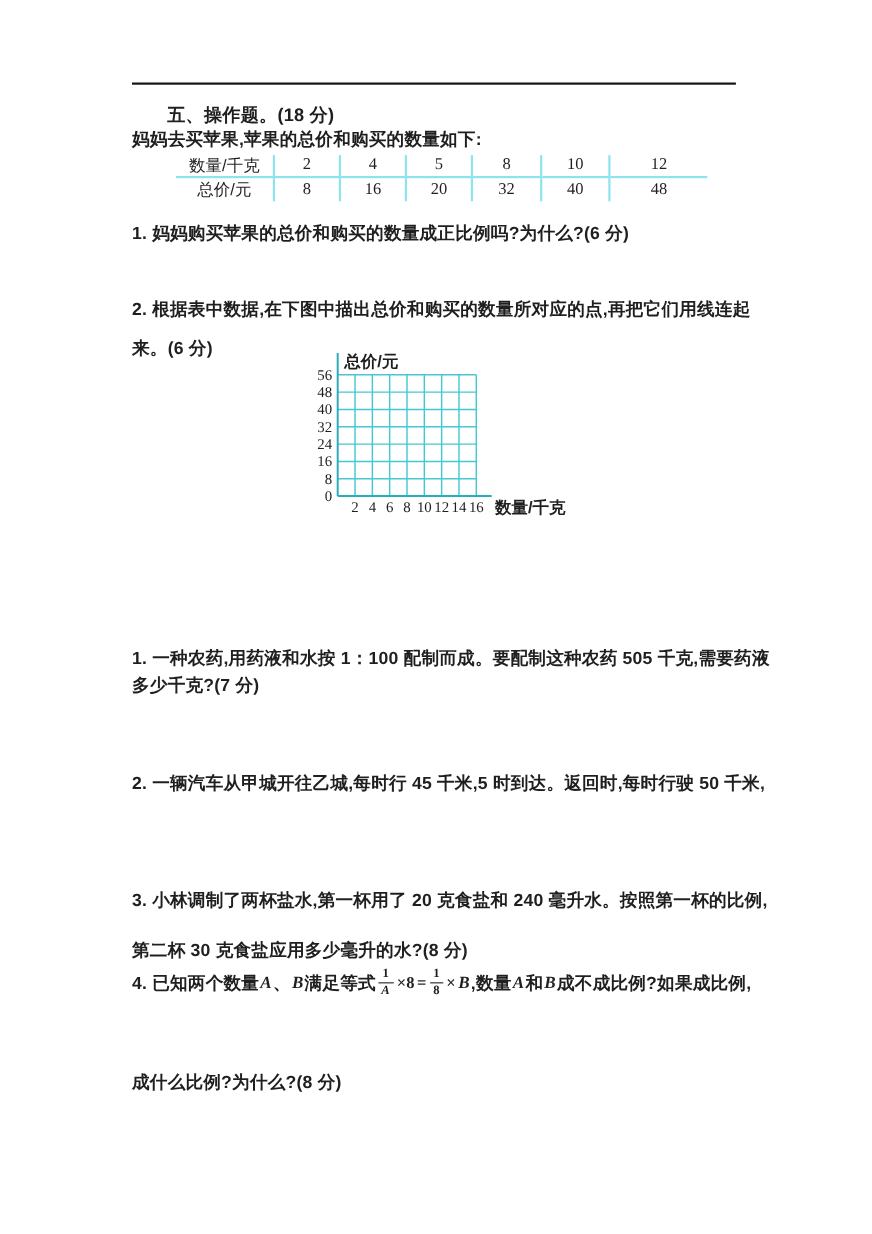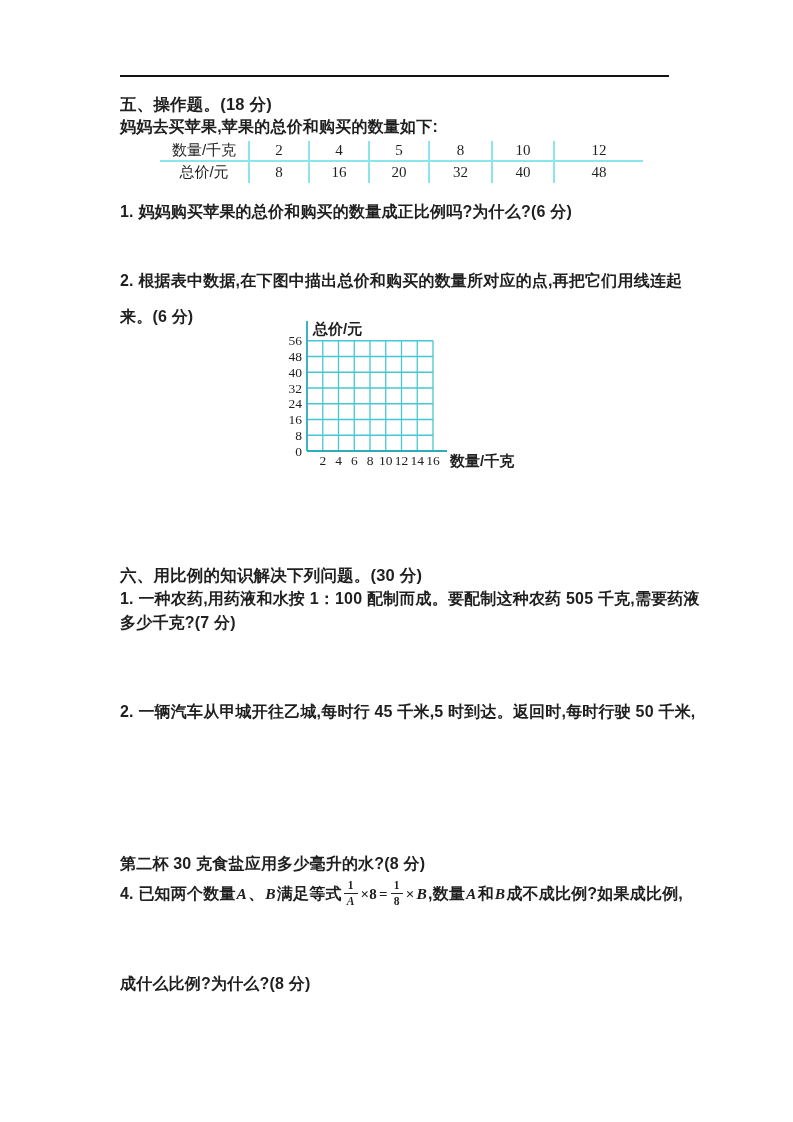--- a/index.html
+++ b/index.html
@@ -18,21 +18,21 @@
     left: 120px; top: 75px; width: 549px; height: 2px;
     background: #151515;
   }
   .body-text {
     left: 120px; width: 556px;
     font-size: 16px; font-weight: 700;
     letter-spacing: 0.2px;
     color: #1f1f1f;
     white-space: nowrap;
   }
-  .section-title { font-size: 16.5px; font-weight: 600; }
+  .section-title { font-size: 16.5px; font-weight: 600; margin-left: 32px; }
 
   
   .data-table {
     left: 160px; top: 141px;
     display: grid;
     grid-template-columns: 90px 60px 60px 60px 63px 62px 88px;
     grid-auto-rows: 21px;
   }
   .data-table .cell {
     display: flex; align-items: center; justify-content: center;
@@ -135,24 +135,24 @@
         <text x="118.75" y="151" font-size="13.5" text-anchor="middle" fill="#1f1f1f" font-family="&quot;Liberation Serif&quot;, serif">10</text>
         <text x="134.5" y="151" font-size="13.5" text-anchor="middle" fill="#1f1f1f" font-family="&quot;Liberation Serif&quot;, serif">12</text>
         <text x="150.25" y="151" font-size="13.5" text-anchor="middle" fill="#1f1f1f" font-family="&quot;Liberation Serif&quot;, serif">14</text>
         <text x="166" y="151" font-size="13.5" text-anchor="middle" fill="#1f1f1f" font-family="&quot;Liberation Serif&quot;, serif">16</text>
         <text x="46" y="20" font-size="15" text-anchor="start" fill="#1f1f1f" font-family="&quot;Liberation Sans&quot;, sans-serif" font-weight="700">总价/元</text>
         <text x="183" y="152" font-size="15" text-anchor="start" fill="#1f1f1f" font-family="&quot;Liberation Sans&quot;, sans-serif" font-weight="700">数量/千克</text>
       </svg>
   </div>
 
 
-  <div class="abs body-text section-title" style="top:565px">六、用比例的知识解决下列问题。(30 分)</div>
   <div class="abs body-text" style="top:589px">1. 一种农药,用药液和水按 1：100 配制而成。要配制这种农药 505 千克,需要药液</div>
   <div class="abs body-text" style="top:613px">多少千克?(7 分)</div>
   <div class="abs body-text" style="top:702px">2. 一辆汽车从甲城开往乙城,每时行 45 千米,5 时到达。返回时,每时行驶 50 千米,</div>
+  <div class="abs body-text" style="top:809px">3. 小林调制了两杯盐水,第一杯用了 20 克食盐和 240 毫升水。按照第一杯的比例,</div>
   <div class="abs body-text" style="top:854px">第二杯 30 克食盐应用多少毫升的水?(8 分)</div>
 
   <div class="abs body-text q4-line" style="top:876px">
     <span>4. 已知两个数量 </span>
       <span class="var">A</span>
       <span>、 </span>
       <span class="var">B</span>
       <span>满足等式</span>
       <span class="frac">
         <span class="num">1</span>

